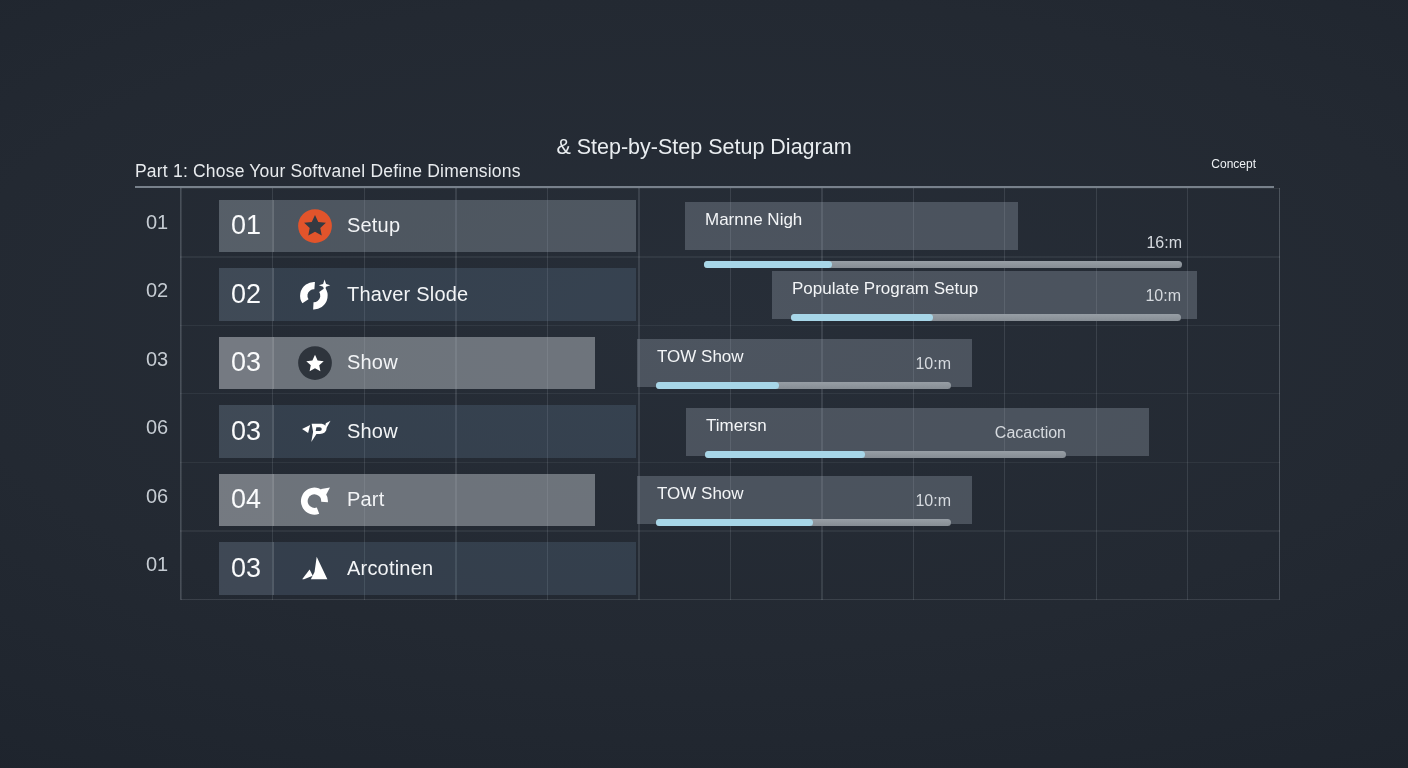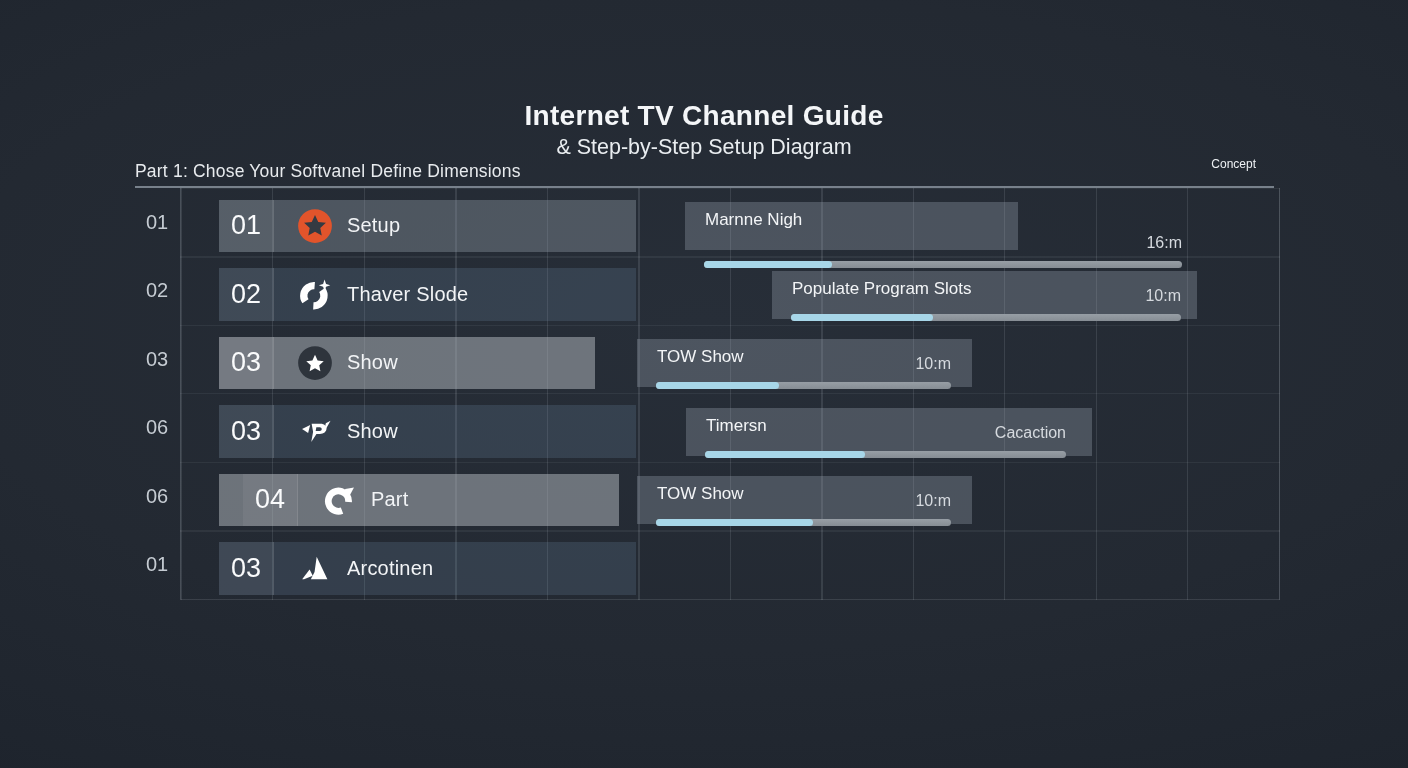--- a/index.html
+++ b/index.html
@@ -49,21 +49,20 @@
   .track{position:absolute;left:19px;top:43px;height:7px;border-radius:3.5px;
     background:linear-gradient(to bottom,#979ea5,#868d94);}
   .fill{position:absolute;left:0;top:0;height:7px;border-radius:3.5px;background:#a7d6e8;}
   .bar-time{position:absolute;right:0;top:-27px;font-size:16px;color:#d6dadf;white-space:nowrap;}
 </style>
 </head>
 <body>
 
 <div class="stage">
 
-  <div class="title">Internet TV Channel Guide</div>
   <div class="subtitle">&amp; Step-by-Step Setup Diagram</div>
   <div class="caption-left">Part 1: Chose Your Softvanel Define Dimensions</div>
   <div class="caption-right">Concept</div>
   <div class="top-rule"></div>
   <div class="grid"></div>
 
   <div class="rows">
 
     <div class="row">
       <div class="gutter">01</div>
@@ -92,21 +91,21 @@
         <div class="card-num">02</div>
         <div class="card-icon">
           <svg viewBox="0 0 32 32">
             <circle cx="15" cy="17.5" r="9" fill="none" stroke="#ffffff" stroke-width="6.5" stroke-dasharray="20 8.3 20 8.3" transform="rotate(-35 15 17.5)"></circle>
             <path fill="#ffffff" d="M24.5 3.2l1.3 3.8 3.8 1.3-3.8 1.3-1.3 3.8-1.3-3.8-3.8-1.3 3.8-1.3z"></path>
             </svg>
         </div>
         <div class="card-name">Thaver Slode</div>
       </div>
       <div class="panel" style="left: 772px; width: 425px;">
-        <div class="panel-label">Populate Program Slots</div>
+        <div class="panel-label">Populate Program Setup</div>
         <div class="track" style="width: 390px;">
           <div class="fill" style="width: 142px;"></div>
           <div class="bar-time">10:m</div>
         </div>
       </div>
     </div>
 
     <div class="row">
       <div class="gutter">03</div>
       <div class="card tone-c" style="width: 376px;">
@@ -134,32 +133,32 @@
         <div class="card-num">03</div>
         <div class="card-icon">
           <svg viewBox="0 0 32 32" fill="#ffffff">
             <path d="M4.5 14.2l7.2-3.6-1.8 7.2z"></path>
             <path fill-rule="evenodd" d="M13 9.5h8c3.2 0 5.2 1.9 5.2 4.3 0 2.8-2.4 4.8-5.9 4.8h-3l-4.6 7.2 1.6-9.1zM17.2 12.6l-.6 3.4h3.6c1.1 0 1.8-.6 1.8-1.7 0-1-.7-1.7-1.8-1.7z"></path>
             <path d="M25.6 9.2l4.2-2.4-5.8 10.4z"></path>
             </svg>
         </div>
         <div class="card-name">Show</div>
       </div>
-      <div class="panel" style="left: 686px; width: 400px; padding-left: 6px;">
+      <div class="panel" style="left: 686px; width: 463px;">
         <div class="panel-label">Timersn</div>
         <div class="track" style="width: 361px;">
           <div class="fill" style="width: 160px;"></div>
           <div class="bar-time">Cacaction</div>
         </div>
       </div>
     </div>
 
     <div class="row">
       <div class="gutter">06</div>
-      <div class="card tone-c" style="width: 376px; padding-left: 24px;">
+      <div class="card tone-c" style="width: 376px;">
         <div class="card-num">04</div>
         <div class="card-icon">
           <svg viewBox="0 0 32 32">
             <circle cx="15.5" cy="17" r="9" fill="none" stroke="#ffffff" stroke-width="6" stroke-dasharray="46 10.5" stroke-dashoffset="-8" transform="rotate(18 15.5 17)"></circle>
             <path fill="#ffffff" d="M21.5 6.2 L29.3 4.8 L25.9 11.3 L20.6 12 Z"></path>
             </svg>
         </div>
         <div class="card-name">Part</div>
       </div>
       <div class="panel" style="left: 637px; width: 335px;">

